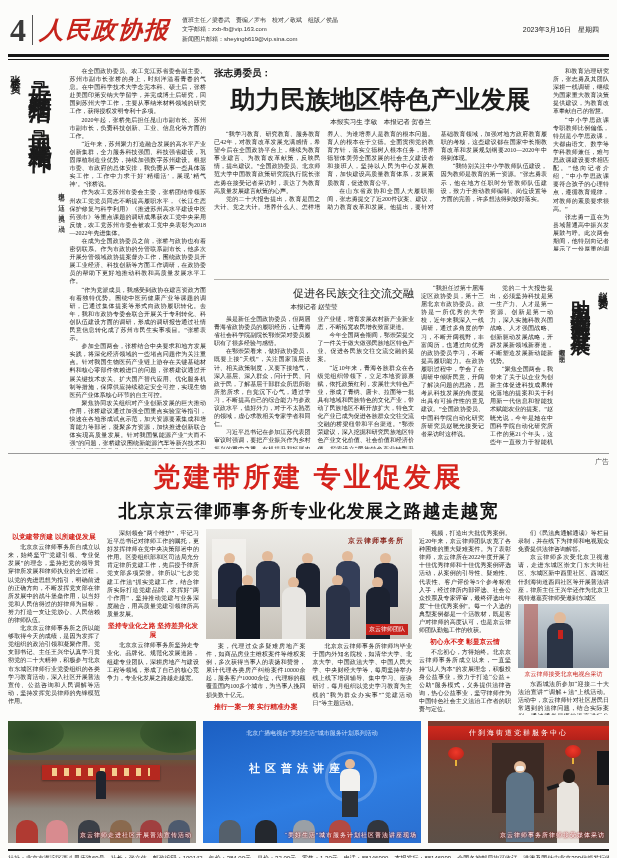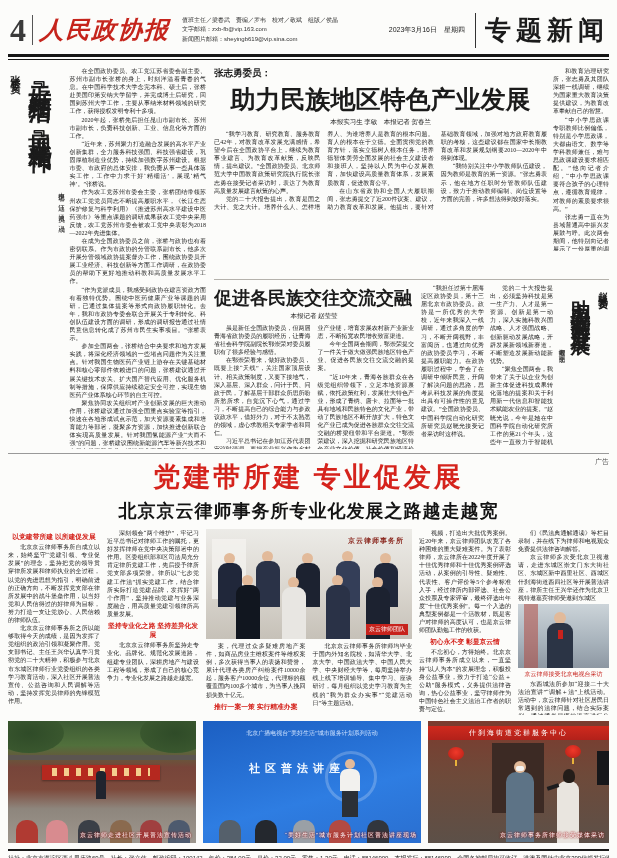--- a/index.html
+++ b/index.html
@@ -31,21 +31,21 @@
   .midright{flex:1;display:flex;flex-direction:column;overflow:hidden;gap:24px;}
   .art2{display:flex;gap:6px;height:184px;overflow:hidden;}
   .a2main{flex:1;overflow:hidden;}
   .kicker{font-size:9.5px;font-weight:bold;font-family:"Liberation Sans",sans-serif;}
   .h2a{font-size:25px;font-weight:bold;text-align:center;margin:3px 0 2px;white-space:nowrap;overflow:hidden;}
   .byline{font-size:6.5px;text-align:center;color:#222;margin:1px 0 3px;}
   .body2{column-count:3;column-gap:7px;height:120px;}
   .sliver{width:56px;height:100%;}
   .row2{display:flex;gap:7px;flex:1;margin-top:4px;border-top:1px solid #b5b2ac;padding-top:4px;overflow:hidden;}
   .art3{width:200px;overflow:hidden;}
-  .h3a{font-size:18px;font-weight:bold;text-align:left;margin:2px 0;white-space:nowrap;overflow:hidden;}
+  .h3a{font-size:11px;font-weight:normal;text-align:right;margin:2px 0;white-space:nowrap;overflow:hidden;}
   .body3{column-count:2;column-gap:7px;height:150px;}
   .art4{flex:1;display:flex;gap:4px;overflow:hidden;}
   .body4{flex:1;height:100%;column-count:2;column-gap:6px;}
   .byline4{font-size:6.5px;color:#333;margin-top:60px;height:200px;}
   .t4{font-size:20px;font-weight:bold;margin:0;letter-spacing:4px;line-height:1.1;height:100%;}
   .kicker4{font-size:9.5px;font-weight:bold;letter-spacing:2px;height:100%;}
   
   .ad{position:relative;margin-top:4px;border-top:1px solid #999;padding-top:3px;}
   .ad-label{position:absolute;right:0;top:3px;font-size:7px;color:#555;font-family:"Liberation Sans",sans-serif;}
   .ad-title{text-align:center;font-size:27px;font-weight:900;color:#d5231c;margin:2px 0 4px;
@@ -126,21 +126,20 @@
     <div class="pagenum">4</div>
     <div class="mh-div"></div>
     <div class="logo">人民政协报</div>
     <div class="pubinfo">
       <div>值班主任／梁春武　责编／罗韦　校对／敬斌　组版／侯晶</div>
       <div>文字邮箱：zxb-fb@vip.163.com</div>
       <div>新闻图片邮箱：sheyingb619@vip.sina.com</div>
     </div>
     <div class="mh-spacer"></div>
     <div class="date">2023年3月16日　星期四</div>
-    <div class="section">专题新闻</div>
   </header>
   <div class="rule-double"></div>
 
   <section class="news">
 
     <article class="art1">
       <div class="v kicker1">张桥委员：</div>
       <h2 class="v t1">干好『精细活』 展现『精气神』</h2>
       <div class="v byline1">本报记者 江迪 通讯员 冯成</div>
       <div class="smallbody body1">

